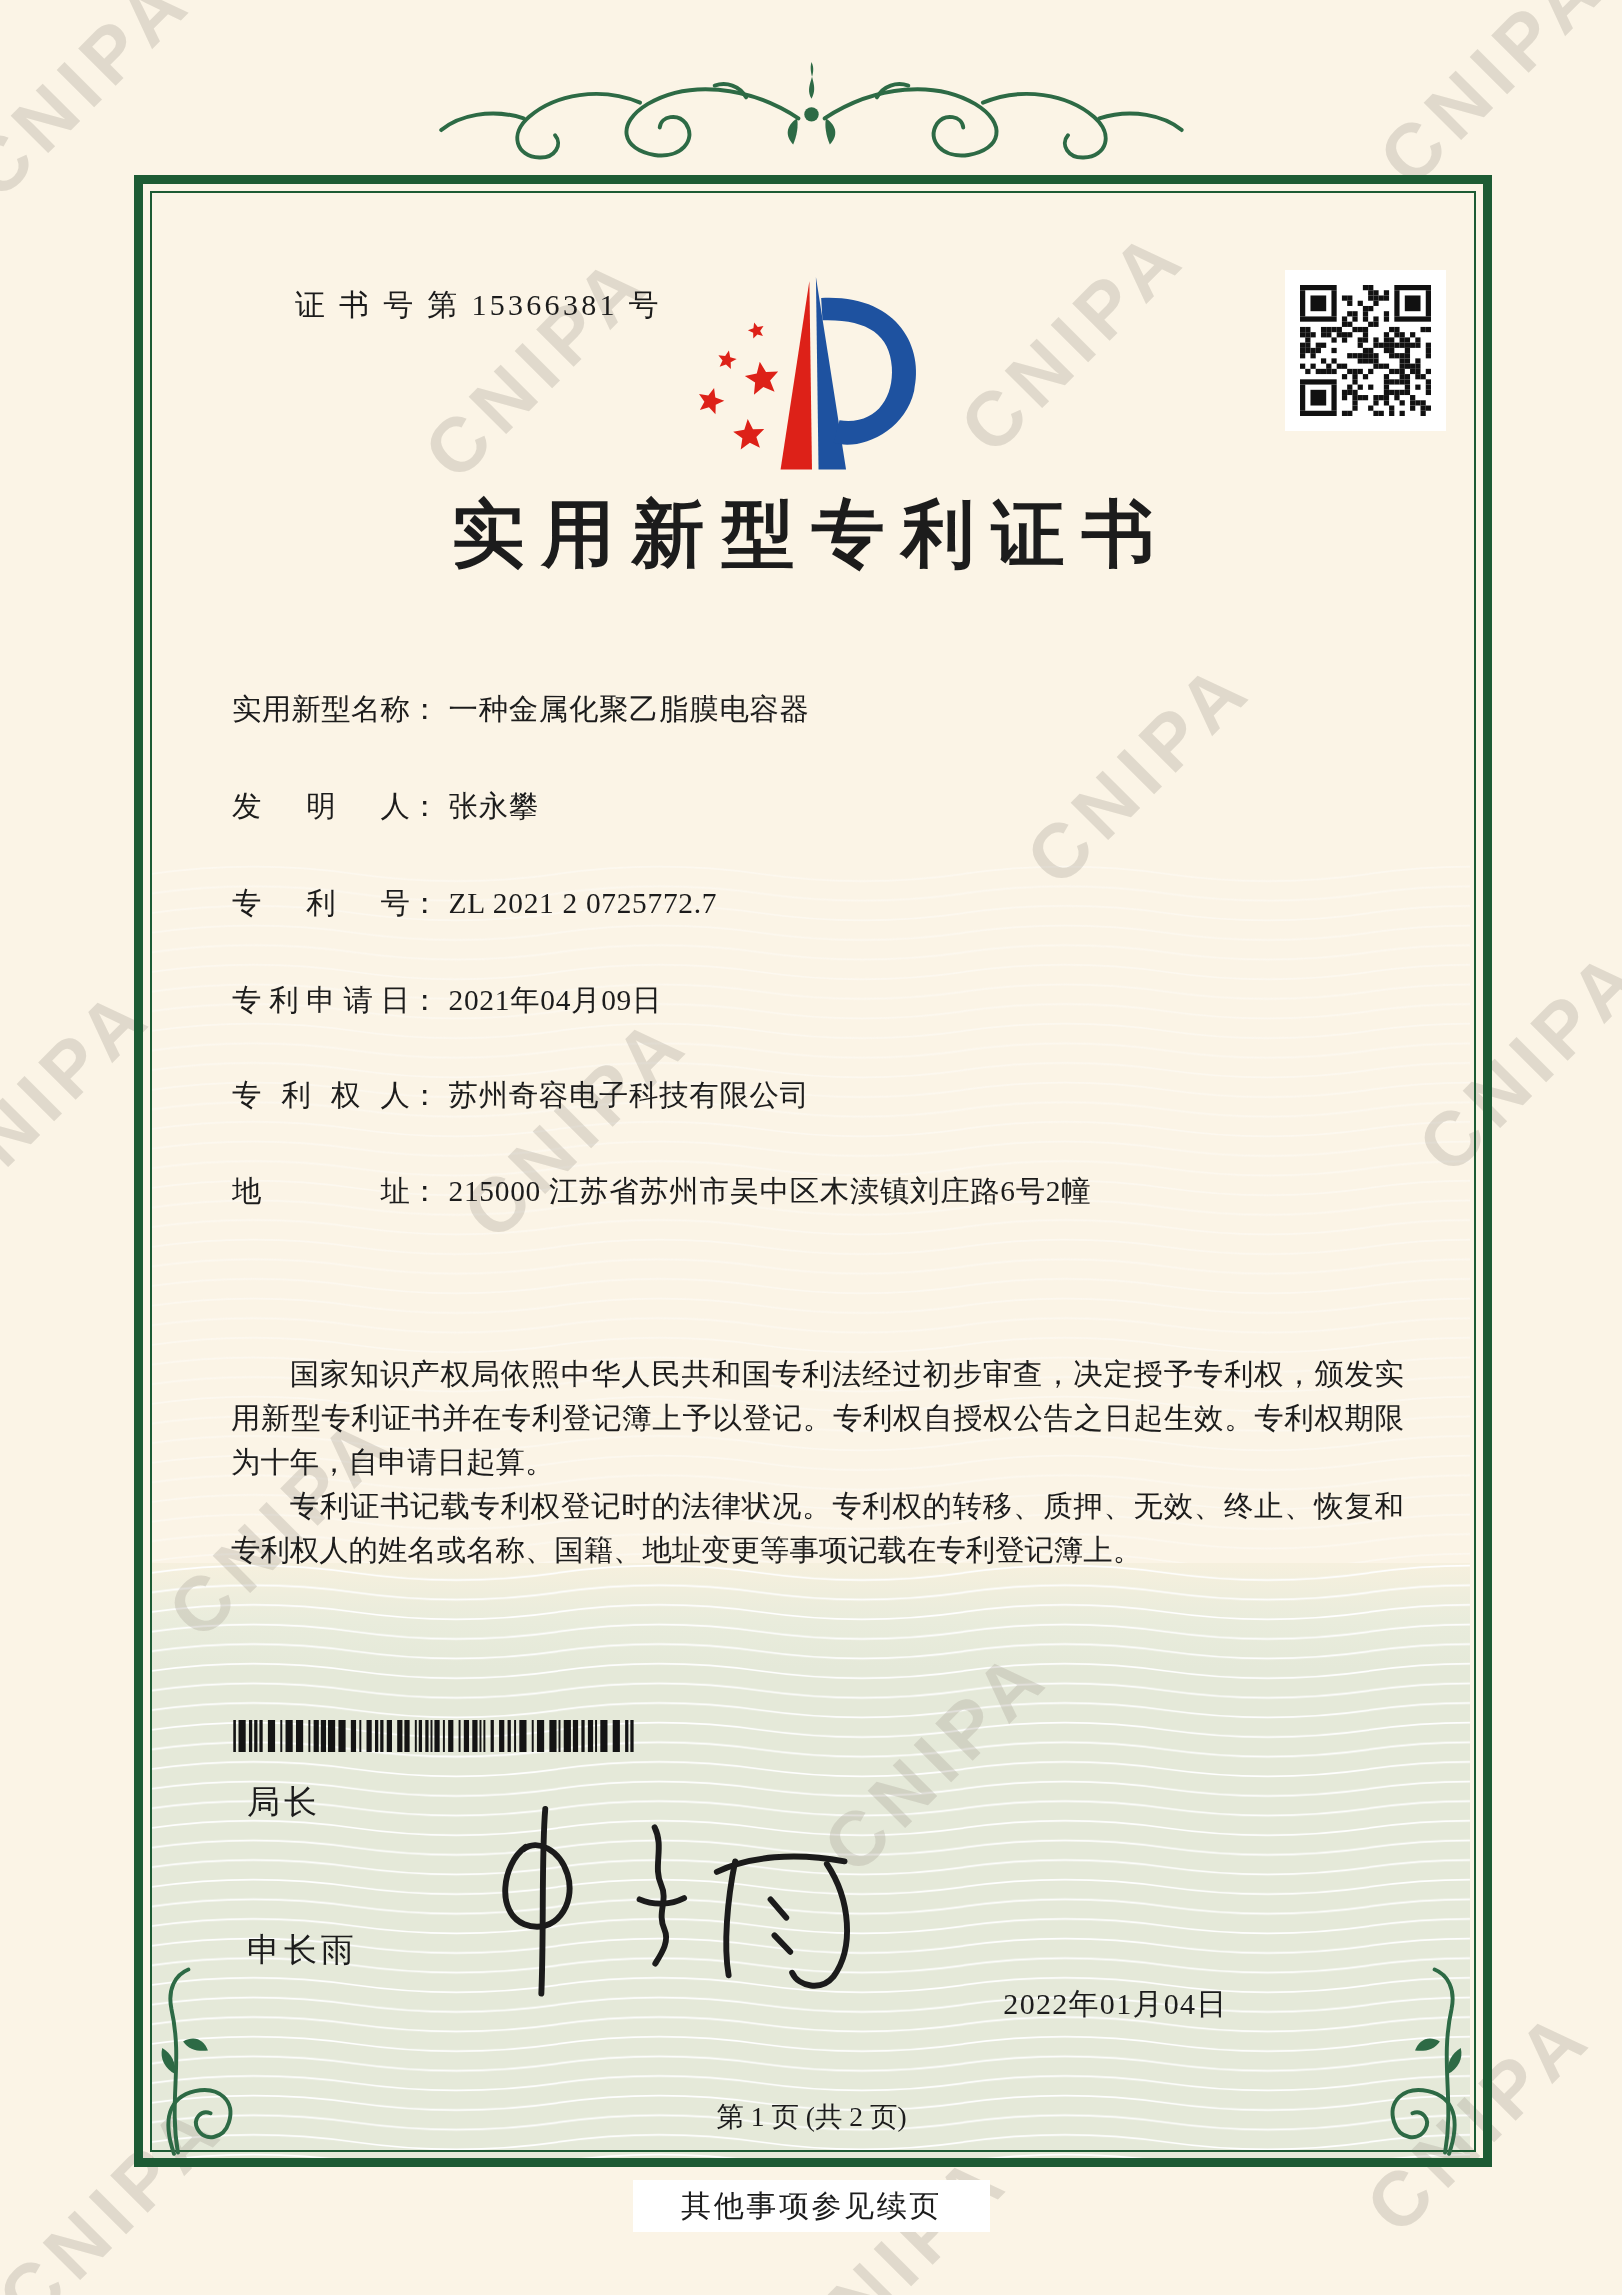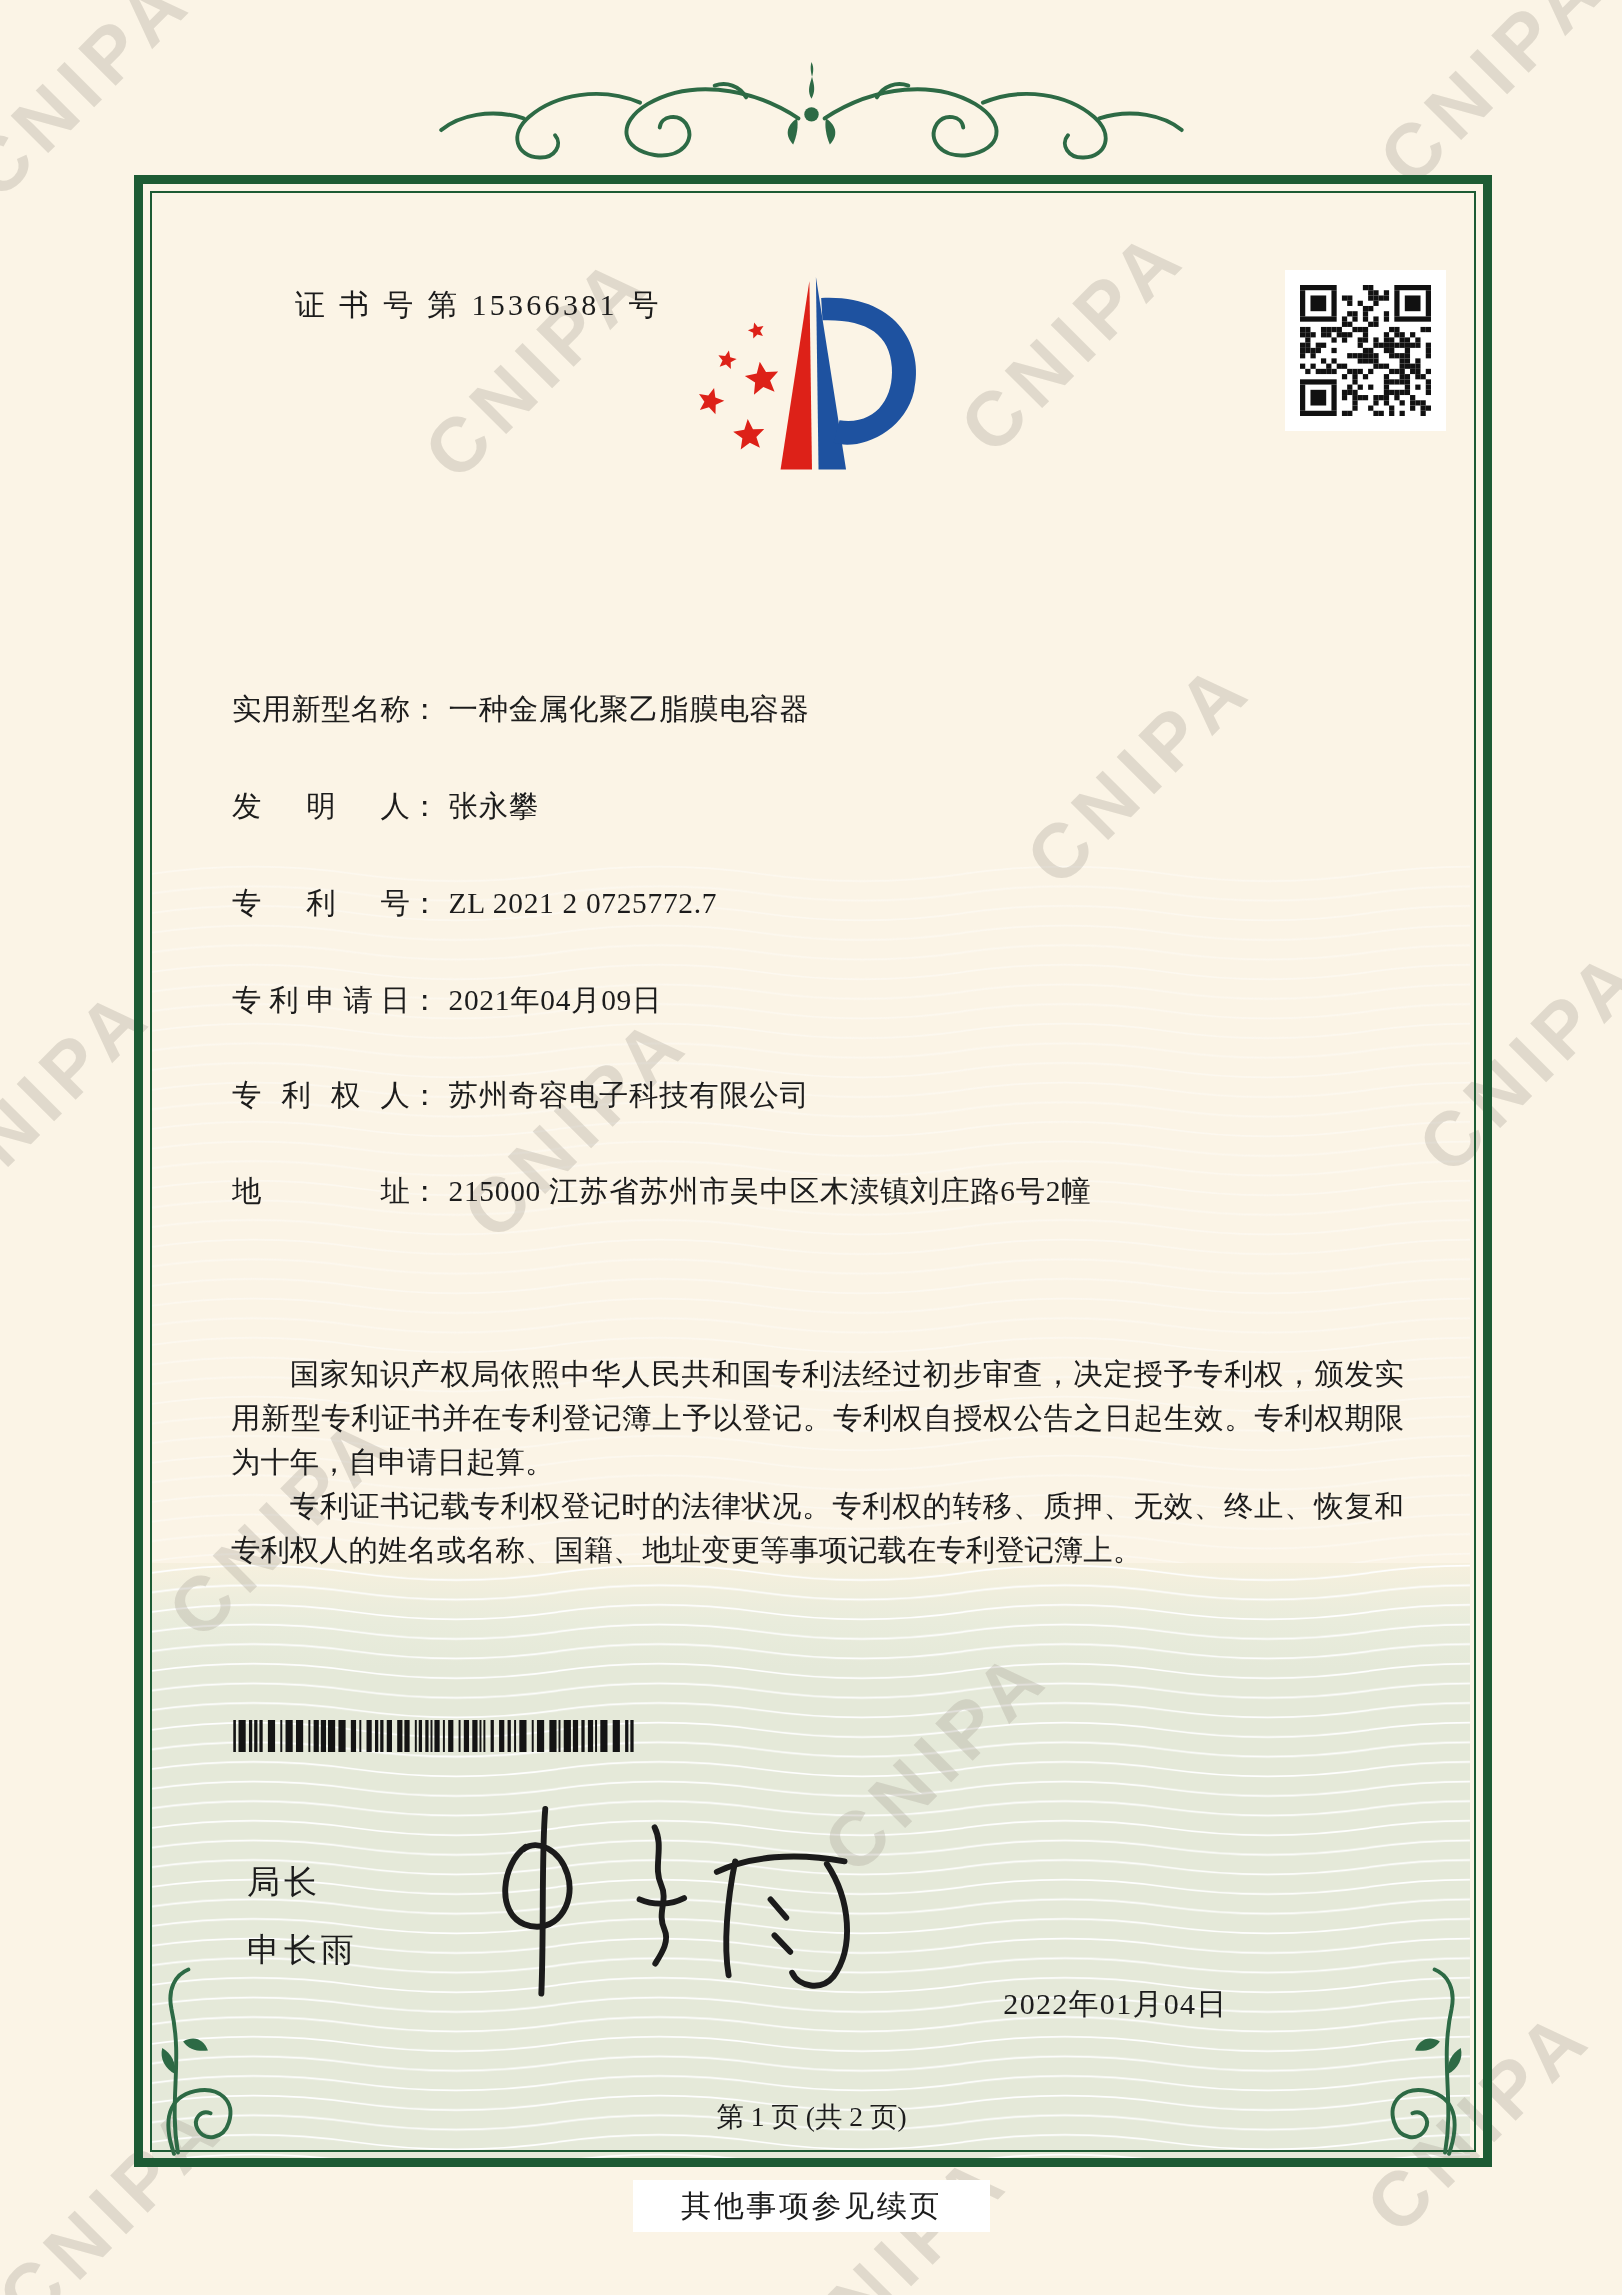--- a/index.html
+++ b/index.html
@@ -35,21 +35,21 @@
   .flabel{display:inline-block;width:178px;text-align:justify;text-align-last:justify;}
   .fcolon{display:inline-block;margin-right:9.2px;}
   .fvalue{letter-spacing:0.7px;}
   .pair2{position:absolute;left:599px;top:0;}
   
   .paras{position:absolute;left:231px;top:1336px;width:1173px;font-size:29.4px;
     line-height:44px;text-align:justify;margin-top:16px;}
   .paras p{margin:0;text-indent:2em;}
   
   .barcode{position:absolute;left:233px;top:1720px;width:412px;height:32px;}
-  .sig-title{position:absolute;left:247px;top:1860px;font-size:33px;
+  .sig-title{position:absolute;left:247px;top:1780px;font-size:33px;
     font-family:"Liberation Sans","DejaVu Sans",sans-serif;letter-spacing:3.9px;}
   .sig-name{position:absolute;left:247px;top:1928px;font-size:33px;
     font-family:"Liberation Sans","DejaVu Sans",sans-serif;letter-spacing:3.9px;}
   .signature{position:absolute;left:468px;top:1801px;width:406px;height:200px;}
   .issue-date{position:absolute;left:952px;top:1984px;width:327px;text-align:center;
     font-size:30px;letter-spacing:1.3px;}
   .pageno{position:absolute;left:0;top:2099px;width:100%;text-align:center;font-size:27.5px;}
   .contbox{position:absolute;left:633px;top:2180px;width:357px;height:52px;background:#ffffff;
     display:flex;align-items:center;justify-content:center;}
   .contbox span{font-size:30px;letter-spacing:2.6px;}
@@ -356,20 +356,21 @@
         <rect x="64" y="192" width="8" height="8" fill="#111"></rect>
         <rect x="72" y="192" width="8" height="8" fill="#111"></rect>
         <rect x="112" y="192" width="8" height="8" fill="#111"></rect>
         <rect x="120" y="192" width="8" height="8" fill="#111"></rect>
         <rect x="136" y="192" width="8" height="8" fill="#111"></rect>
         <rect x="152" y="192" width="8" height="8" fill="#111"></rect>
         <rect x="184" y="192" width="8" height="8" fill="#111"></rect>
       </svg>
   </div>
 
+  <div class="title">实用新型专利证书</div>
 
   <div class="field" style="top:690px">
     <span class="flabel">实用新型名称</span><span class="fcolon">：</span><span class="fvalue">一种金属化聚乙脂膜电容器</span>
   </div>
   <div class="field" style="top:787px">
     <span class="flabel">发明人</span><span class="fcolon">：</span><span class="fvalue">张永攀</span>
   </div>
   <div class="field" style="top:884px">
     <span class="flabel">专利号</span><span class="fcolon">：</span><span class="fvalue">ZL 2021 2 0725772.7</span>
   </div>

